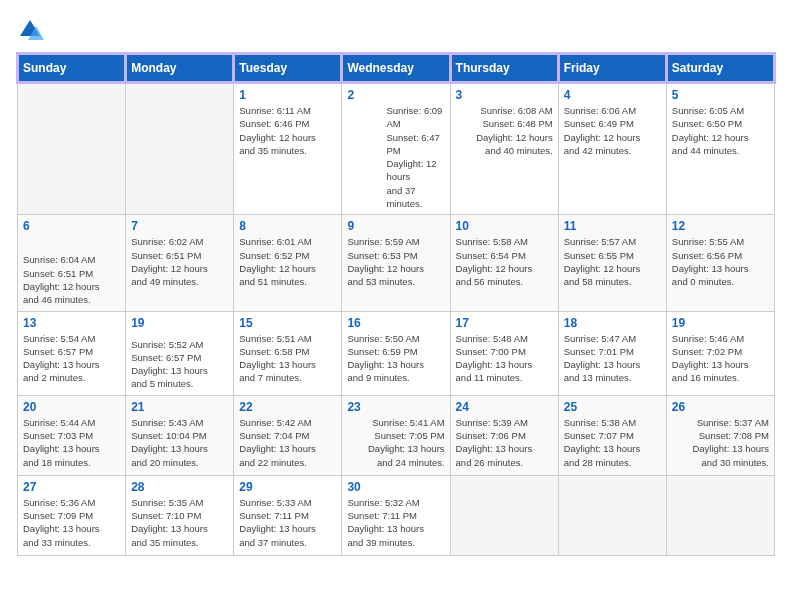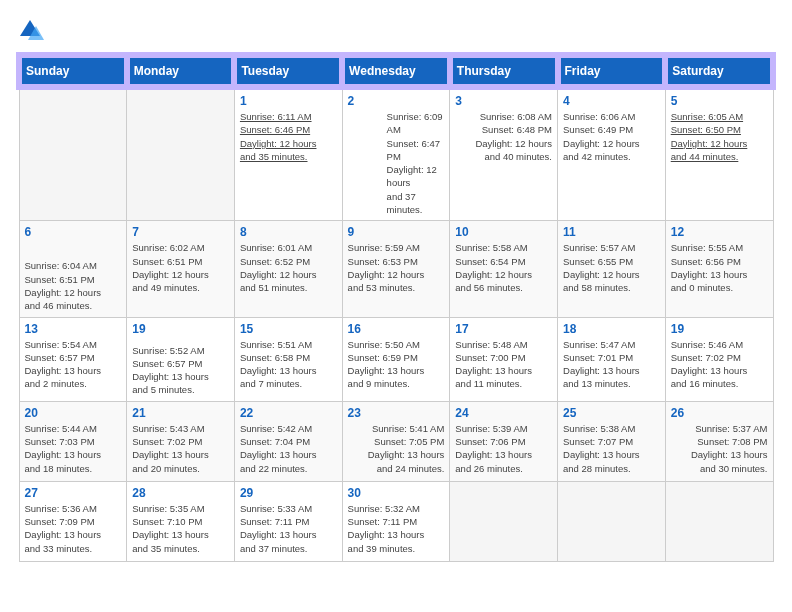--- a/index.html
+++ b/index.html
@@ -52,21 +52,21 @@
       border-collapse: collapse;
       table-layout: fixed;
     }
     thead tr th {
       background-color: #1565c0;
       color: #fff;
       font-size: 12px;
       font-weight: bold;
       padding: 6px 4px;
       text-align: left;
-      border: 6px solid #c4b5fd;
+      border: 3px solid #c4b5fd;
     }
     tbody tr td {
       vertical-align: top;
       border: 1px solid #ccc;
       padding: 4px 5px;
       font-size: 10px;
       color: #333;
       height: 80px;
       background: #fff;
     }
@@ -119,21 +119,21 @@
         <th>Friday</th>
         <th>Saturday</th>
       </tr>
   </thead>
   <tbody id="calendar-body">
   <tr>
         <td class="empty-cell"></td>
         <td class="empty-cell"></td>
         <td>
           <span class="day-number">1</span>
-          <div class="day-info" style="white-space: pre-line; text-decoration: underline;">Sunrise: 6:11 AM
+          <div class="day-info" style="white-space: pre-line;">Sunrise: 6:11 AM
 Sunset: 6:46 PM
 Daylight: 12 hours
 and 35 minutes.</div>
         </td>
         <td>
           <span class="day-number">2</span>
           <div class="day-info" style="white-space: pre-line; margin-left: 39px;">Sunrise: 6:09 AM
 Sunset: 6:47 PM
 Daylight: 12 hours
 and 37 minutes.</div>
@@ -147,21 +147,21 @@
         </td>
         <td>
           <span class="day-number">4</span>
           <div class="day-info" style="white-space: pre-line;">Sunrise: 6:06 AM
 Sunset: 6:49 PM
 Daylight: 12 hours
 and 42 minutes.</div>
         </td>
         <td>
           <span class="day-number">5</span>
-          <div class="day-info" style="white-space: pre-line; text-decoration: underline;">Sunrise: 6:05 AM
+          <div class="day-info" style="white-space: pre-line;">Sunrise: 6:05 AM
 Sunset: 6:50 PM
 Daylight: 12 hours
 and 44 minutes.</div>
         </td>
       </tr>
       <tr>
         <td>
           <span class="day-number">6</span>
           <div class="day-info" style="white-space: pre-line; margin-top: 20px;">Sunrise: 6:04 AM
 Sunset: 6:51 PM
@@ -266,21 +266,21 @@
         <td>
           <span class="day-number">20</span>
           <div class="day-info" style="white-space: pre-line;">Sunrise: 5:44 AM
 Sunset: 7:03 PM
 Daylight: 13 hours
 and 18 minutes.</div>
         </td>
         <td>
           <span class="day-number">21</span>
           <div class="day-info" style="white-space: pre-line;">Sunrise: 5:43 AM
-Sunset: 7:02 PM
+Sunset: 10:04 PM
 Daylight: 13 hours
 and 20 minutes.</div>
         </td>
         <td>
           <span class="day-number">22</span>
           <div class="day-info" style="white-space: pre-line;">Sunrise: 5:42 AM
 Sunset: 7:04 PM
 Daylight: 13 hours
 and 22 minutes.</div>
         </td>

